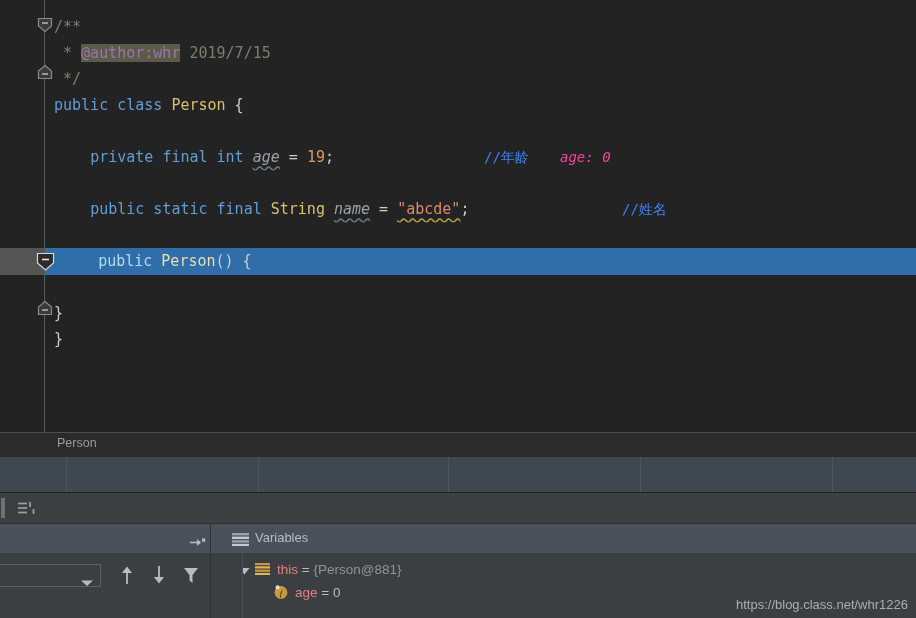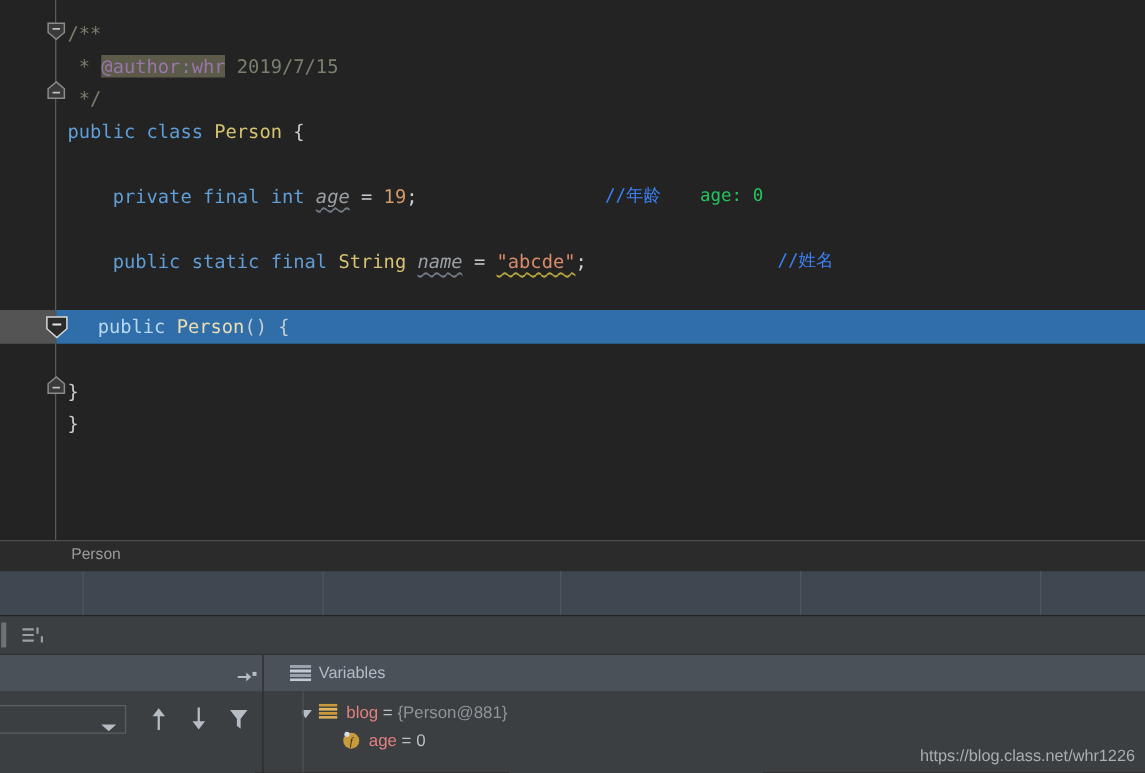--- a/index.html
+++ b/index.html
@@ -26,21 +26,21 @@
   .ln{position:absolute;left:54px;height:26px;line-height:26px;}
   .kw{color:#5f9ed6;}
   .cls{color:#d6c271;}
   .plain{color:#c8cdd2;}
   .num{color:#d49a6a;}
   .str{color:#d98b6a;}
   .cmt-green{color:#3b82f6;}
   .doc{color:#79806e;}
   .doctag{color:#9876aa;background:#5c5b4a;}
   .field-i{color:#9aa0a6;font-style:italic;}
-  .hintv{color:#22c55e;}
+  .hintv{color:#ec4899;font-style:italic;}
   .wavy{
     text-decoration:underline;
     text-decoration-style:wavy;
     text-decoration-color:#6f7a84;
     text-underline-offset:3px;
   }
   .wavy-y{
     text-decoration:underline;
     text-decoration-style:wavy;
     text-decoration-color:#b5a23c;
@@ -49,21 +49,21 @@
 
   
   #exec-line{
     position:absolute;left:45px;top:248px;width:871px;height:27px;
     background:#2f6ea8;
   }
   #exec-gutter{
     position:absolute;left:0;top:248px;width:45px;height:27px;background:#545454;
   }
   #exec-code{
-    position:absolute;left:42px;top:248px;height:27px;line-height:27px;
+    position:absolute;left:62px;top:248px;height:27px;line-height:27px;
     font-family:"DejaVu Sans Mono","Liberation Mono",monospace;font-size:15px;
     white-space:pre;color:#e8e8e8;
   }
   #exec-code .kw{color:#b7d7f2;}
   #exec-code .cls{color:#ecddb2;}
 
   
   .fold{position:absolute;width:18px;height:18px;}
   .fold svg{display:block;}
   .foldline{position:absolute;left:44px;width:1px;background:#5a5a5a;}
@@ -285,21 +285,21 @@
     <div id="vars-tab-label">Variables</div>
 
     <div id="tree-container">
         <div class="vtree-row" style="top: 38px; left: 28px;"><span style="display: inline-block; width: 16px; vertical-align: middle;"><svg width="11" height="8" viewBox="0 0 11 8">
               <path d="M0.5 1 L10.5 1 L5.5 7.5 Z" fill="#b6bcc4"></path>
             </svg></span><span style="display: inline-block; width: 22px; vertical-align: middle;"><svg width="15" height="12" viewBox="0 0 15 12">
               <rect x="0" y="0" width="15" height="2.2" fill="#c89a3c"></rect>
               <rect x="0" y="3.3" width="15" height="2.2" fill="#e0b45a"></rect>
               <rect x="0" y="6.6" width="15" height="2.2" fill="#c89a3c"></rect>
               <rect x="0" y="9.9" width="15" height="2.1" fill="#e0b45a"></rect>
-            </svg></span><span class="v-name">blog</span><span class="v-eq"> = </span><span class="v-val">{Person@881}</span></div>
+            </svg></span><span class="v-name">this</span><span class="v-eq"> = </span><span class="v-val">{Person@881}</span></div>
         <div class="vtree-row" style="top: 60px; left: 62px;"><span style="display: inline-block; width: 22px; vertical-align: middle;"><svg width="16" height="16" viewBox="0 0 16 16">
               <circle cx="8" cy="8.5" r="6.4" fill="#c89a3c"></circle>
               <text x="8" y="12" font-size="9" text-anchor="middle" fill="#3a2c10" font-family="Liberation Serif, serif" font-style="italic">f</text>
               <circle cx="4.6" cy="3.4" r="2.1" fill="#d8dde2"></circle>
             </svg></span><span class="v-name">age</span><span class="v-eq"> = </span><span class="v-num">0</span></div>
       </div>
   </div>
 
   <div id="plus-col"></div>
   <div id="plus-col-div"></div>

